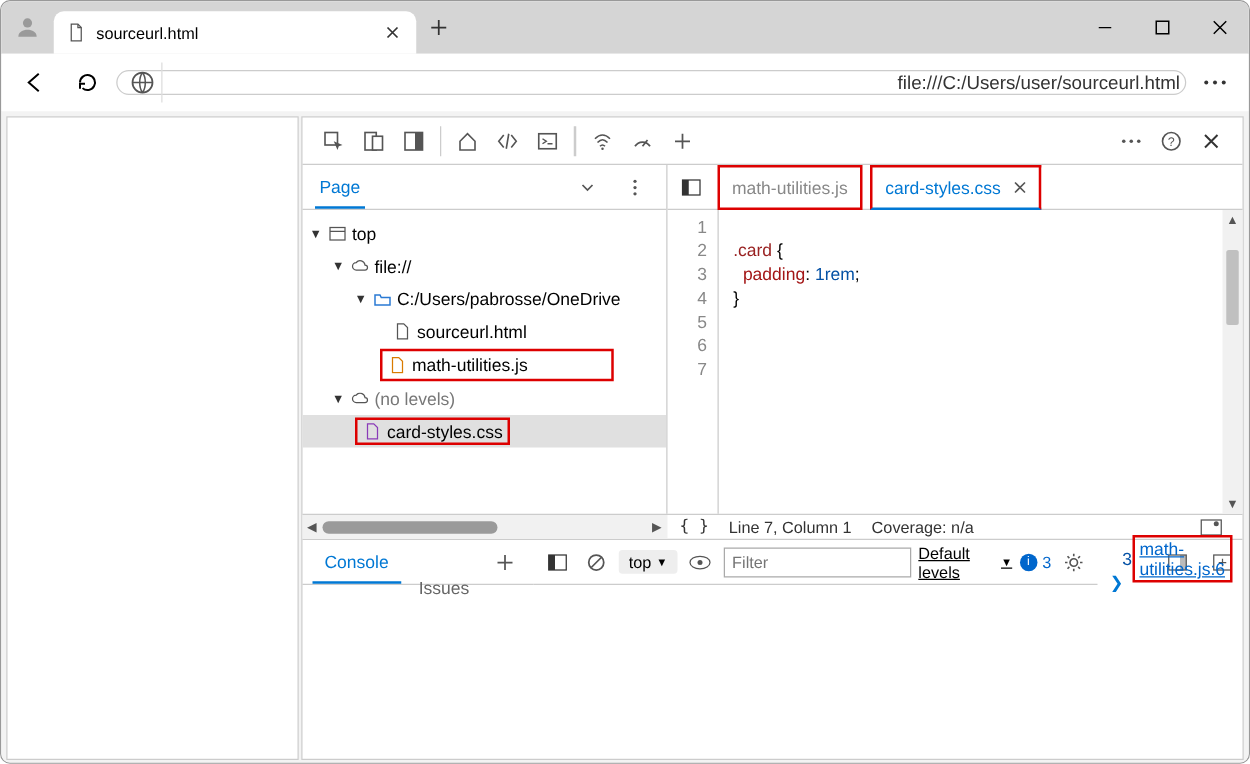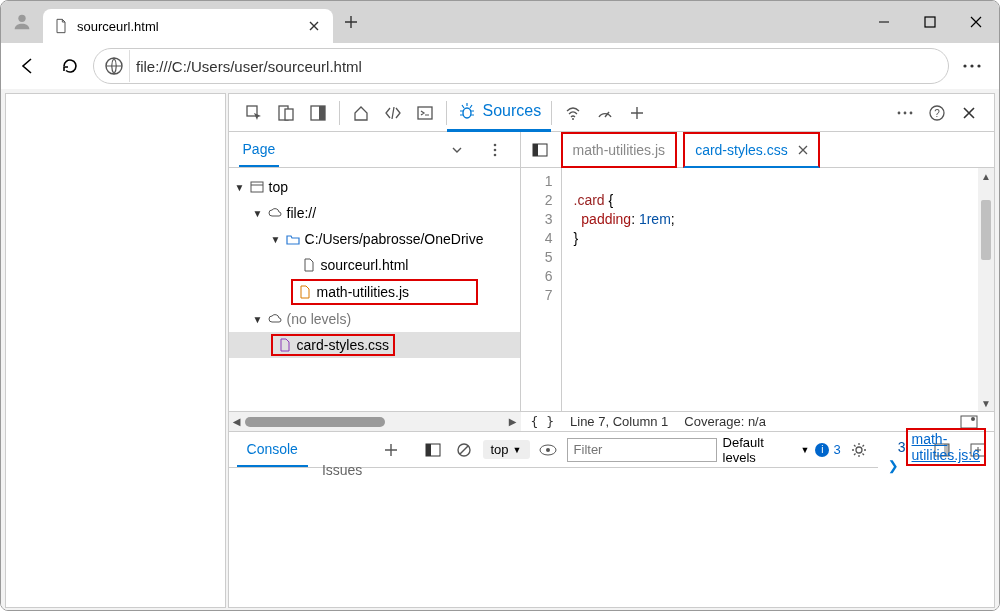--- a/index.html
+++ b/index.html
@@ -10,21 +10,21 @@
 .tab { height: 34px; margin-top: 8px; background: #fff; border-radius: 8px 8px 0 0; display: flex; align-items: center; padding: 0 10px; gap: 8px; width: 290px; }
 .tab .ficon { width: 16px; height: 16px; }
 .tab .lbl { font-size: 13px; flex: 1; }
 .tab .close { width: 18px; height:18px; display:flex; align-items:center; justify-content:center; border-radius:2px; }
 .newtab { width: 36px; display:flex; align-items:center; justify-content:center; }
 .spacer { flex: 1; }
 .winctrls { display:flex; }
 .winbtn { width: 46px; height:42px; display:flex; align-items:center; justify-content:center; }
 .addressbar { height: 46px; background:#fff; display:flex; align-items:center; padding: 0 8px; gap:4px; }
 .navbtn { width:38px; height:38px; display:flex; align-items:center; justify-content:center; border-radius:4px; }
-.omni { flex:1; height:36px; border:1px solid #ccc; border-radius:18px; display:flex; align-items:center; padding: 0 4px; gap:6px; }
+.omni { flex:1; height:20px; border:1px solid #ccc; border-radius:18px; display:flex; align-items:center; padding: 0 4px; gap:6px;justify-content:space-between; }
 .omni .globe { width:32px; height:32px; border-right:1px solid #ddd; display:flex; align-items:center; justify-content:center; }
 .omni .url { font-size:15px; color:#333; }
 .content { display:flex; height: calc(611px - 42px - 46px); background:#f3f3f3; }
 .page-area { width: 305px; background:#fff; border:1px solid #ccc; margin:4px 0 4px 4px; }
 .devtools { flex:1; display:flex; flex-direction:column; background:#fff; margin:4px 4px 4px 2px; border:1px solid #ccc; }
 .dt-toolbar { height:38px; border-bottom:1px solid #ccc; display:flex; align-items:center; padding:0 4px; }
 .tbgroup { display:flex; align-items:center; gap:2px; padding:0 6px; }
 .tbsep { width:1px; height:24px; background:#ccc; }
 .tbicon { width:30px; height:30px; display:flex; align-items:center; justify-content:center; border-radius:4px; }
 .sources-tab { display:flex; align-items:center; gap:6px; padding:0 10px; height:38px; border-bottom:3px solid #0078d4; color:#0078d4; }
@@ -63,21 +63,21 @@
 .status-bar { flex:1; display:flex; align-items:center; gap:16px; padding:0 10px; font-size:13px; color:#333; }
 .status-bar .braces { font-family:monospace; }
 .console-pane { flex:1; display:flex; flex-direction:row; }
 .ctabs { height:36px; border-bottom:1px solid #ccc; display:flex; align-items:center; padding:0 8px; gap:4px; }
 .ctab { padding:8px 10px; font-size:14px; }
 .ctab.active { color:#0078d4; border-bottom:2px solid #0078d4; }
 .ctab.inactive { color:#666;margin-top:41px; }
 .ctoolbar { height:36px; border-bottom:1px solid #ccc; display:flex; align-items:center; padding:0 6px; gap:6px; }
 .ctop { display:flex; align-items:center; gap:4px; background:#eee; padding:2px 8px; border-radius:3px; font-size:13px; }
 .filter-inp { width:150px; height:24px; border:1px solid #aaa; padding:0 6px; font-size:13px; }
-.levels { font-size:13px; display:flex; align-items:center; gap:17px; }
+.levels { font-size:13px; display:flex; align-items:center; gap:4px;text-decoration:underline; }
 .msgcount { display:flex; align-items:center; gap:4px; color:#0066cc; font-size:13px; }
 .msgcount .dot { width:14px; height:14px; border-radius:7px; background:#0066cc; color:#fff; display:flex; align-items:center; justify-content:center; font-size:10px; }
 .cmsgs { flex:1; padding:4px 8px; font-family:Consolas,monospace; font-size:14px; position:relative; }
 .msg-row { display:flex; height:22px; align-items:center; }
 .msg-num { color:#0451a5; padding-left:12px; }
 .msg-link { margin-left:auto; color:#0066cc; text-decoration:underline; }
 .prompt-row { color:#0078d4; padding-left:2px; font-size:13px; }
 .rtcorner { position:absolute; right:6px; display:flex; gap:6px; }
 svg { display:block; }
 </style>
@@ -196,27 +196,20 @@
             </svg>
           </div>
         <div class="tbicon">
             <svg width="18" height="18">
               <rect x="2" y="3" width="14" height="12" fill="none" stroke="#555" stroke-width="1.3"></rect>
               <path d="M5 7l3 2-3 2M9 11h4" stroke="#555" stroke-width="1.2" fill="none"></path>
             </svg>
           </div>
       </div>
       <div class="tbsep"></div>
-      <div class="sources-tab">
-        <svg width="20" height="20">
-            <ellipse cx="10" cy="12" rx="4" ry="5" fill="none" stroke="#0078d4" stroke-width="1.4"></ellipse>
-            <path d="M6 10H3M6 14H3M14 10h3M14 14h3M7 7l-2-3M13 7l2-3M10 5V2" stroke="#0078d4" stroke-width="1.2"></path>
-          </svg>
-        <span>Sources</span>
-      </div>
       <div class="tbsep"></div>
       <div class="tbgroup">
         <div class="tbicon">
             <svg width="18" height="18">
               <path d="M3 7c4-4 8-4 12 0M5 10c3-3 5-3 8 0M7 13c1.5-1.5 2.5-1.5 4 0" fill="none" stroke="#555" stroke-width="1.3"></path>
               <circle cx="9" cy="15" r="1" fill="#555"></circle>
             </svg>
           </div>
         <div class="tbicon">
             <svg width="18" height="18">

